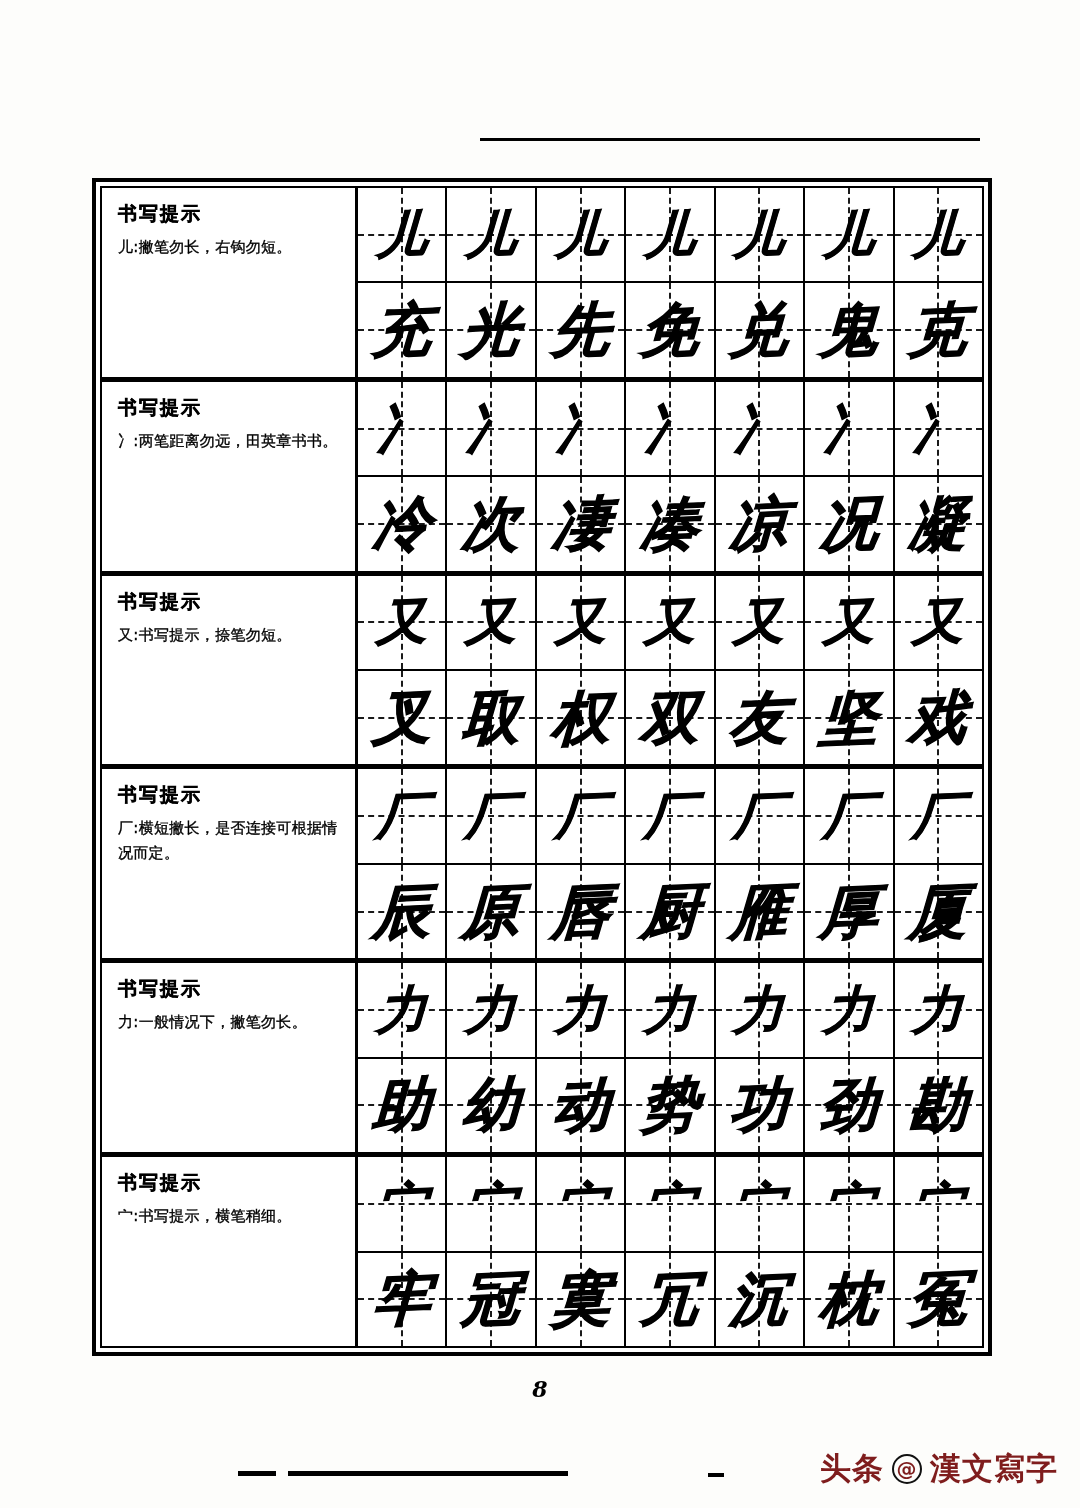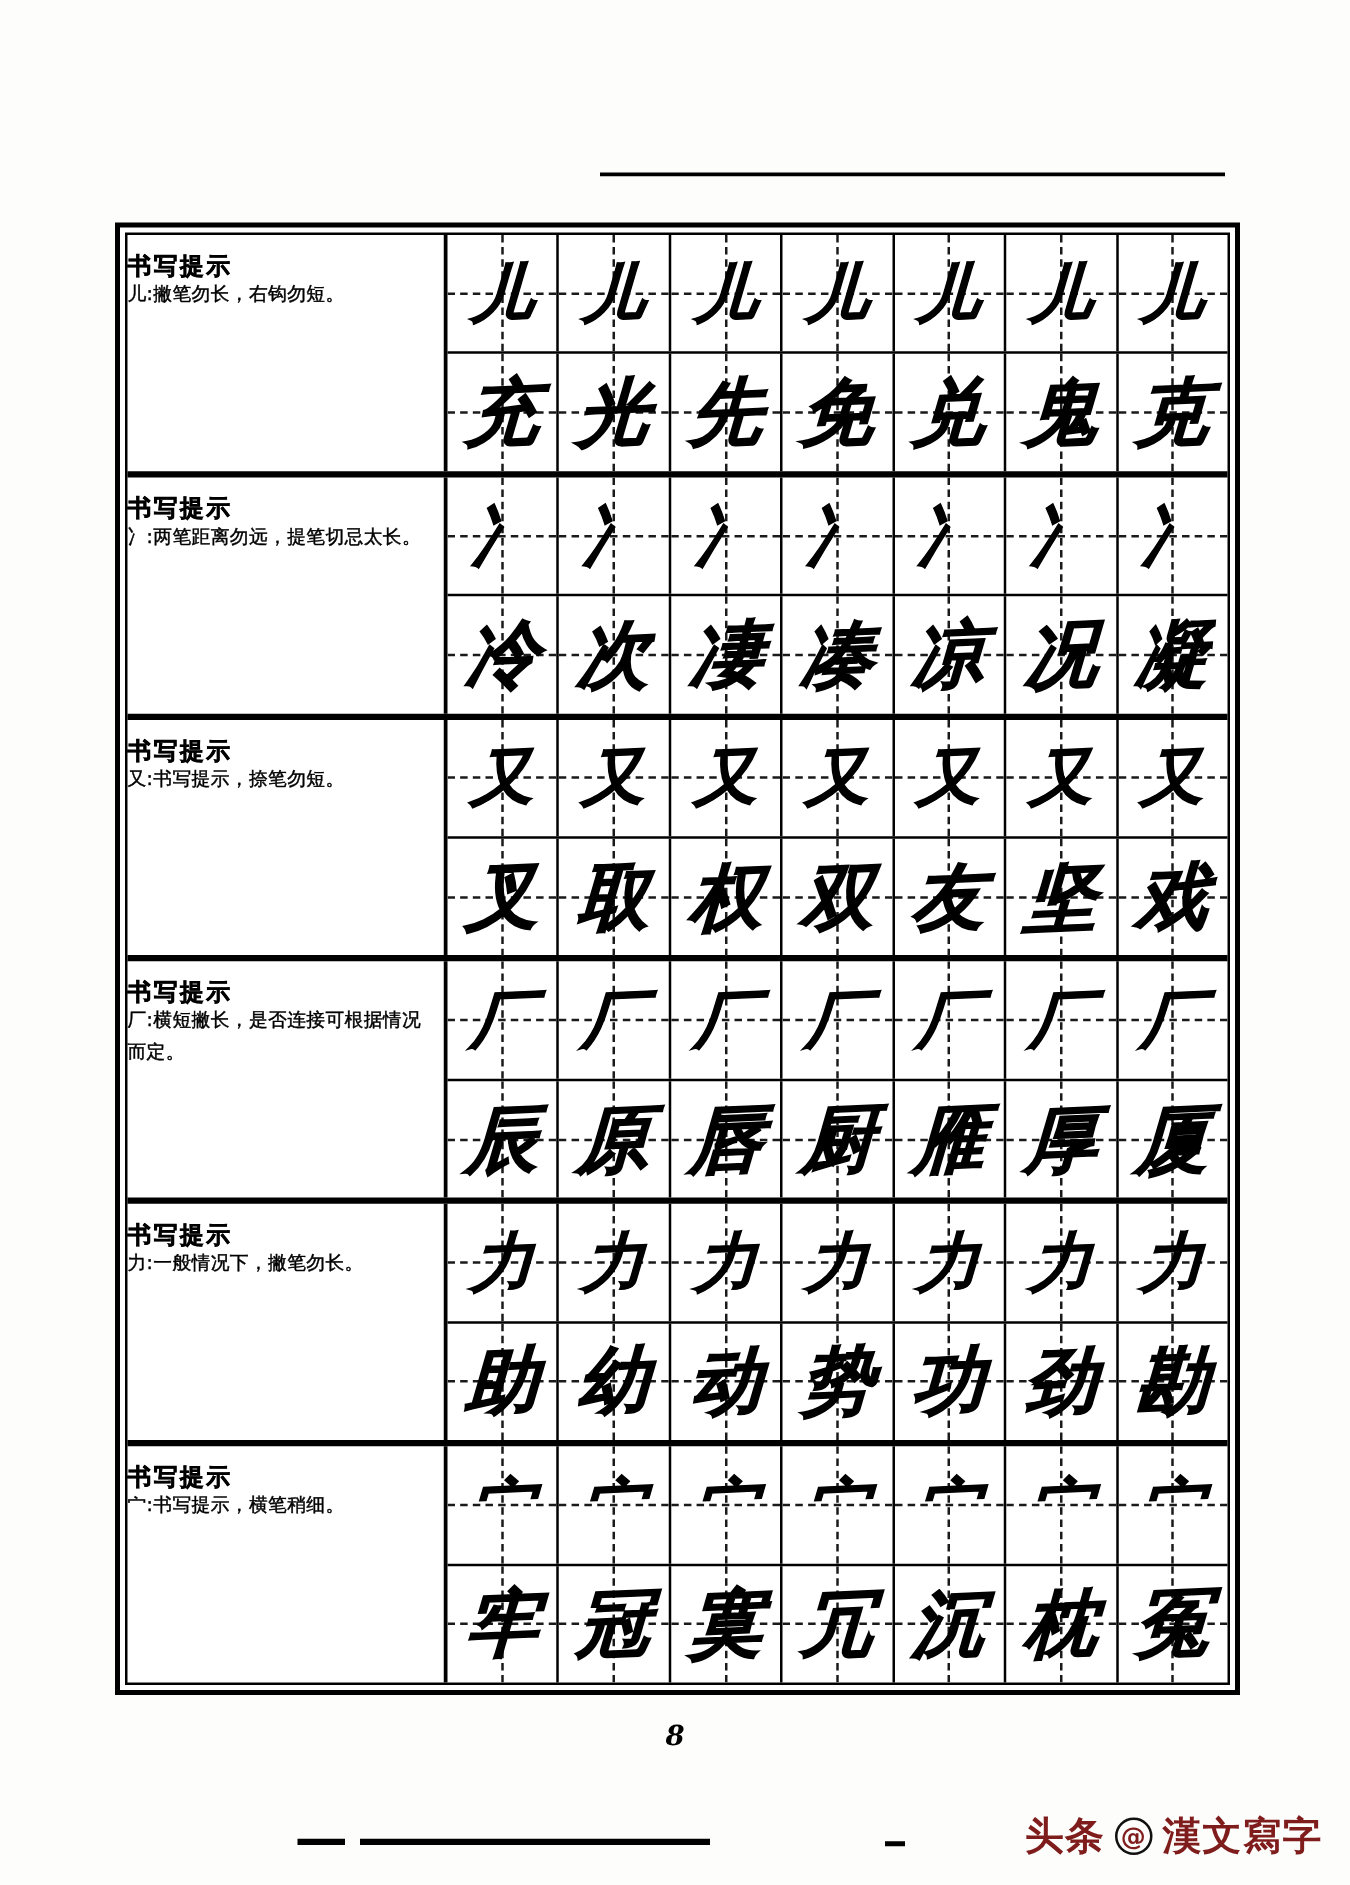--- a/index.html
+++ b/index.html
@@ -75,23 +75,24 @@
     min-height: 0;
   }
   .block:last-child { border-bottom: none; }
 
   
   .tips {
     width: 256px;
     flex: 0 0 256px;
     border-right: 3px solid #000;
     box-sizing: border-box;
-    padding: 16px 12px 8px 0;
+    padding: 16px 12px 8px 16px;
     display: flex;
     flex-direction: column;
+    gap: 12px;
   }
   .tips-title {
     font-size: 19px;
     font-weight: bold;
     letter-spacing: 2px;
     line-height: 1;
     -webkit-text-stroke: 0.45px #000;
     filter: contrast(1.4);
   }
   .tips-body {
@@ -308,21 +309,21 @@
             <div class="cell">
                 <span class="glyph">克</span>
               </div>
           </div>
         </div>
       </div>
 
       <div class="block">
         <div class="tips">
           <div class="tips-title">书写提示</div>
-          <div class="tips-body">冫:两笔距离勿远，提笔切忌太长。</div>
+          <div class="tips-body">冫:两笔距离勿远，田英章书书。</div>
         </div>
         <div class="grid">
           <div class="grid-row top">
             <div class="cell">
                 <span class="glyph">冫</span>
               </div>
             <div class="cell">
                 <span class="glyph">冫</span>
               </div>
             <div class="cell">

